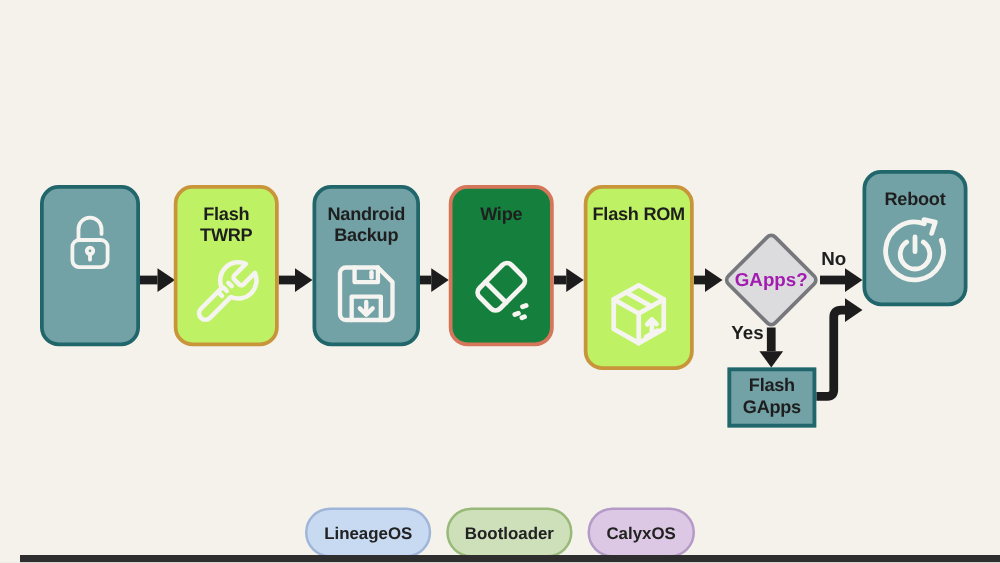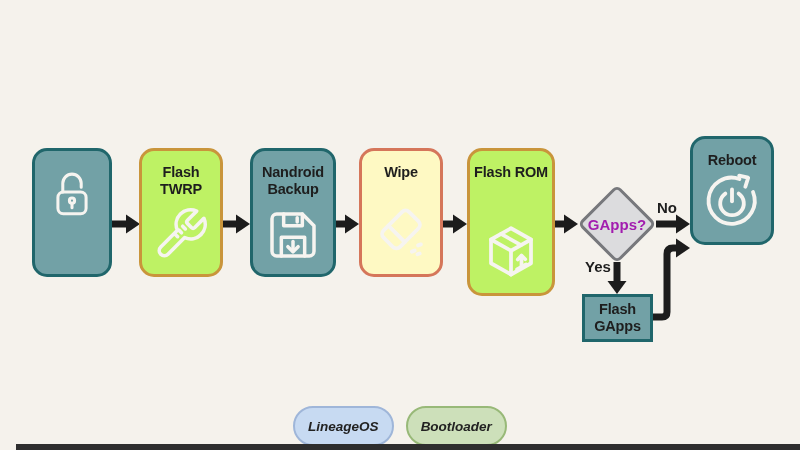--- a/index.html
+++ b/index.html
@@ -17,21 +17,21 @@
     padding:13px 1px 11px 1px;
   }
   .node .label{
     font-size:14.5px;font-weight:bold;line-height:1.2;
     letter-spacing:-0.2px;text-align:center;color:#1E1E1E;width:100%;
   }
   .node svg{display:block;stroke:#F6F4F0;fill:none;
     stroke-linecap:round;stroke-linejoin:round;}
   .teal{background:#72A1A6;border-color:#20666B;}
   .amber{background:#bef264;border-color:#C9953B;}
-  .salmon{background:#fef9c3;border-color:#D5765A;}
+  .salmon{background:#15803d;border-color:#D5765A;}
 
   .n1{left:32px;top:148px;width:80px;height:129px;}
   .n2{left:139px;top:148px;width:84px;height:129px;}
   .n3{left:250px;top:148px;width:86px;height:129px;}
   .n4{left:359px;top:148px;width:84px;height:129px;}
   .n5{left:467px;top:148px;width:88px;height:148px;}
   .n6{left:690px;top:136px;width:84px;height:109px;}
   .n7{left:582px;top:294px;width:71px;height:48px;border-radius:0;
       padding:0;justify-content:center;}
 
@@ -60,21 +60,21 @@
 
   
   .badges{
     position:absolute;left:0;right:0;top:406px;
     display:flex;justify-content:center;gap:12px;
   }
   .badge{
     box-sizing:border-box;height:40px;
     border:2px solid;border-radius:999px;
     padding:3px 13px;font-size:13.5px;font-weight:bold;color:#222;
-    display:flex;align-items:center;font-style:italic;
+    display:flex;align-items:center;
   }
   
   .bottom-bar{
     position:absolute;left:16px;right:0;bottom:0;height:6px;background:#2E2E2E;
   }
 </style>
 </head>
 <body>
 
 <div class="canvas">
@@ -187,16 +187,17 @@
     </svg>
   </div>
 
   <div class="node teal n7">
     <div class="label">Flash GApps</div>
   </div>
 
   <div class="badges">
     <div class="badge" style="background: rgb(199, 218, 242); border-color: rgb(159, 182, 217);">LineageOS</div>
     <div class="badge" style="background: rgb(205, 224, 186); border-color: rgb(152, 185, 120);">Bootloader</div>
+    <div class="badge" style="background: rgb(220, 200, 228); border-color: rgb(180, 154, 198);">CalyxOS</div>
   </div>
 
   <div class="bottom-bar"></div>
 </div>
 
 </body></html>

